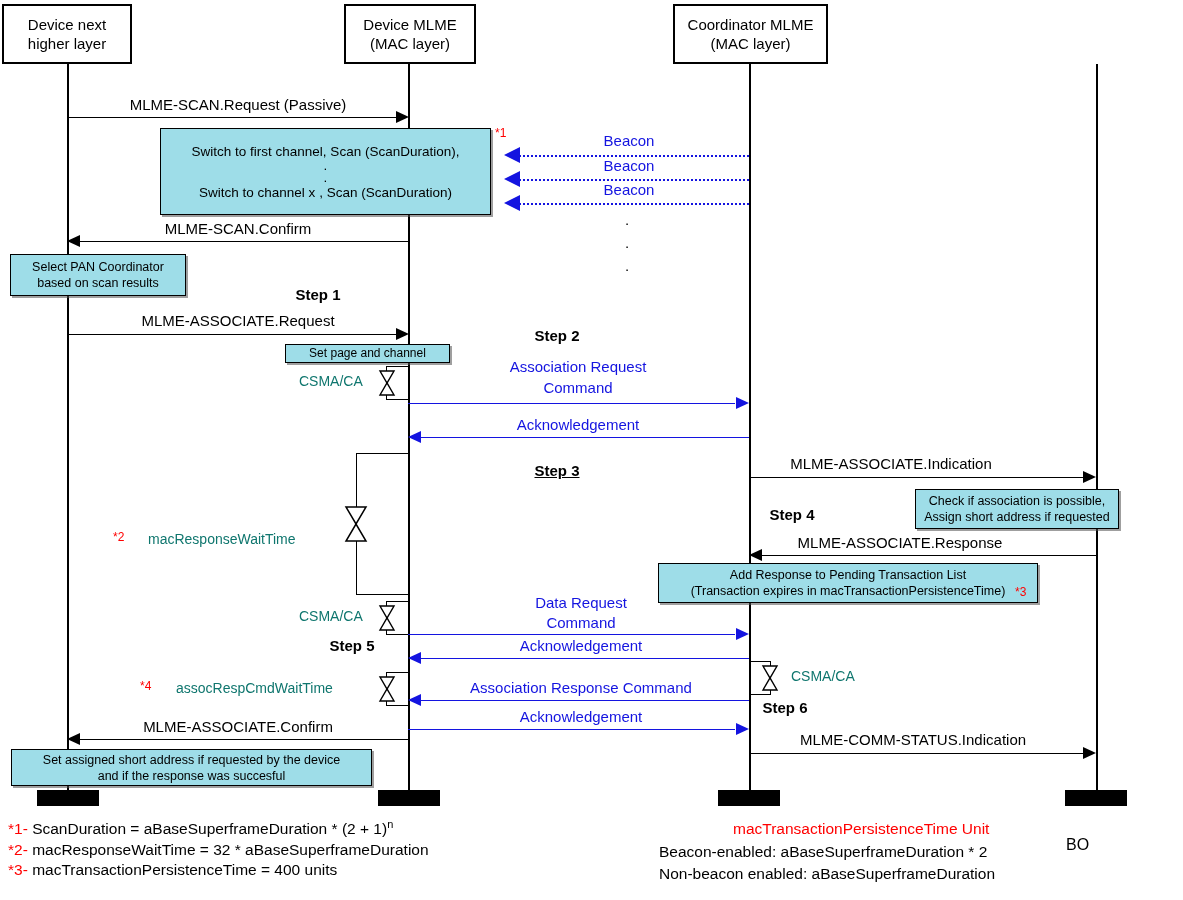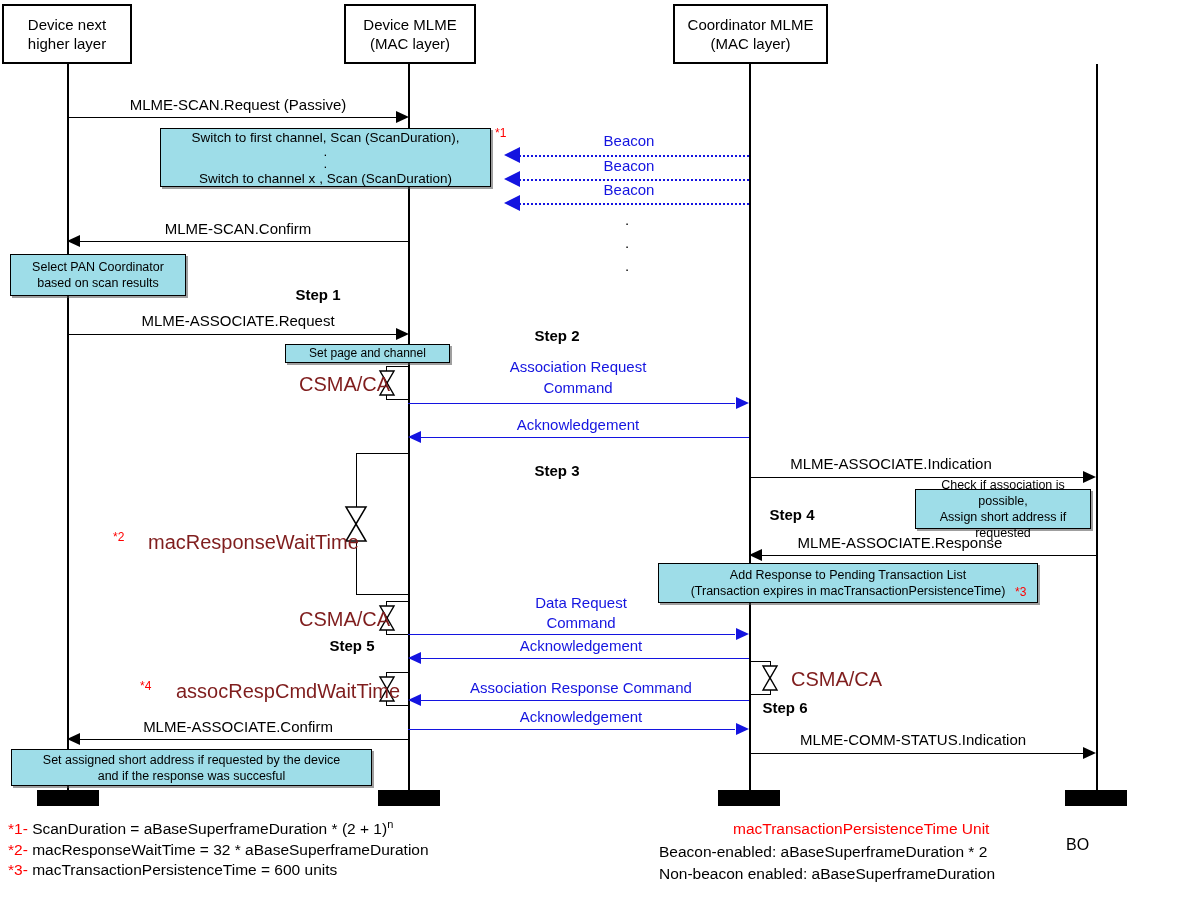--- a/index.html
+++ b/index.html
@@ -33,21 +33,21 @@
   .arrow.left{border-top:6px solid transparent;border-bottom:6px solid transparent;border-right:13px solid #000;}
   .arrow.right.blue{border-left-color:#1414e0;}
   .arrow.left.blue{border-right-color:#1414e0;}
   .arrow.left.fat{border-top:8px solid transparent;border-bottom:8px solid transparent;border-right:16px solid #1414e0;}
 
   .msg-label{position:absolute;font-size:15px;color:#000;white-space:nowrap;text-align:center;}
   .msg-label.blue{color:#1414e0;}
   .msg-label.bold{font-weight:bold;}
   .msg-label.center{transform:translateX(-50%);}
 
-  .plain-label{position:absolute;font-size:20px;color:#7f1d1d;white-space:nowrap;}
+  .plain-label{position:absolute;font-size:14px;color:#0f766e;white-space:nowrap;}
   .star{position:absolute;font-size:12px;color:#ff0000;white-space:nowrap;}
   .dots{position:absolute;font-size:15px;color:#000;line-height:23px;text-align:center;}
 
   
   .act-bracket{position:absolute;border:1.6px solid #000;border-right:none;box-sizing:border-box;background:transparent;}
   .hourglass{position:absolute;}
 
   
   .fn{position:absolute;font-size:15.5px;color:#000;white-space:nowrap;}
   .fn .tag{color:#ff0000;}
@@ -79,21 +79,21 @@
 
   <div class="terminator" style="left:37px;top:790px;width:62px;"></div>
   <div class="terminator" style="left:378px;top:790px;width:62px;"></div>
   <div class="terminator" style="left:718px;top:790px;width:62px;"></div>
   <div class="terminator" style="left:1065px;top:790px;width:62px;"></div>
 
   <div class="msg-label center" style="left:238px;top:96px;">MLME-SCAN.Request (Passive)</div>
   <div class="msg-line" style="left:67px;top:117px;width:330px;"></div>
   <div class="arrow right" style="left:396px;top:111px;"></div>
 
-  <div class="note" style="left:160px;top:128px;width:331px;height:59px;font-size:13.5px;line-height:17px;">
+  <div class="note" style="left:160px;top:128px;width:331px;height:87px;font-size:13.5px;line-height:17px;">
     <div>Switch to first channel,  Scan (ScanDuration),</div>
     <div style="line-height:12px;">.</div>
     <div style="line-height:12px;">.</div>
     <div>Switch to channel x , Scan (ScanDuration)</div>
   </div>
   <div class="star" style="left:495px;top:126px;">*1</div>
 
   <div class="msg-label blue center" style="left:629px;top:132px;">Beacon</div>
   <div class="msg-line dotted" style="left:519px;top:155px;width:230px;"></div>
   <div class="arrow left fat" style="left:504px;top:147px;"></div>
@@ -142,27 +142,27 @@
 
   <div class="msg-label blue center" style="left:578px;top:358px;">Association Request</div>
   <div class="msg-label blue center" style="left:578px;top:379px;">Command</div>
   <div class="msg-line blue" style="left:408px;top:403px;width:327px;"></div>
   <div class="arrow right blue" style="left:736px;top:397px;"></div>
 
   <div class="msg-label blue center" style="left:578px;top:416px;">Acknowledgement</div>
   <div class="msg-line blue" style="left:421px;top:437px;width:328px;"></div>
   <div class="arrow left blue" style="left:408px;top:431px;"></div>
 
-  <div class="msg-label bold center" style="left:557px;top:462px;">Step 3</div>
+  <div class="msg-label bold center" style="left:557px;top:462px;text-decoration:underline;">Step 3</div>
 
   <div class="msg-label center" style="left:891px;top:455px;">MLME-ASSOCIATE.Indication</div>
   <div class="msg-line" style="left:749px;top:477px;width:335px;"></div>
   <div class="arrow right" style="left:1083px;top:471px;"></div>
 
-  <div class="note" style="left:915px;top:489px;width:176px;height:40px;font-size:12.5px;line-height:16px;">
+  <div class="note" style="left:915px;top:489px;width:204px;height:40px;font-size:12.5px;line-height:16px;">
     <div>Check if association is possible,</div>
     <div>Assign short address if requested</div>
   </div>
 
   <div class="msg-label bold center" style="left:792px;top:506px;">Step 4</div>
 
   <div class="msg-label center" style="left:900px;top:534px;">MLME-ASSOCIATE.Response</div>
   <div class="msg-line" style="left:762px;top:555px;width:334px;"></div>
   <div class="arrow left" style="left:749px;top:549px;"></div>
 
@@ -239,21 +239,21 @@
   <div class="fn" style="left:8px;top:818px;">
     <span class="tag">*1-</span>
     <span>ScanDuration = aBaseSuperframeDuration * (2  + 1)</span><span class="sup">n</span>
   </div>
   <div class="fn" style="left:8px;top:841px;">
     <span class="tag">*2-</span>
     <span>macResponseWaitTime = 32 * aBaseSuperframeDuration</span>
   </div>
   <div class="fn" style="left:8px;top:861px;">
     <span class="tag">*3-</span>
-    <span>macTransactionPersistenceTime = 600 units</span>
+    <span>macTransactionPersistenceTime = 400 units</span>
   </div>
   <div class="fn" style="left:8px;top:881px;white-space:pre;">
     <span class="tag">*4-</span>
     
   </div>
 
   <div class="fn-red" style="left:733px;top:820px;">macTransactionPersistenceTime Unit</div>
   <div class="fn" style="left:659px;top:843px;">
     <span>Beacon-enabled: aBaseSuperframeDuration * 2</span>
   </div>

